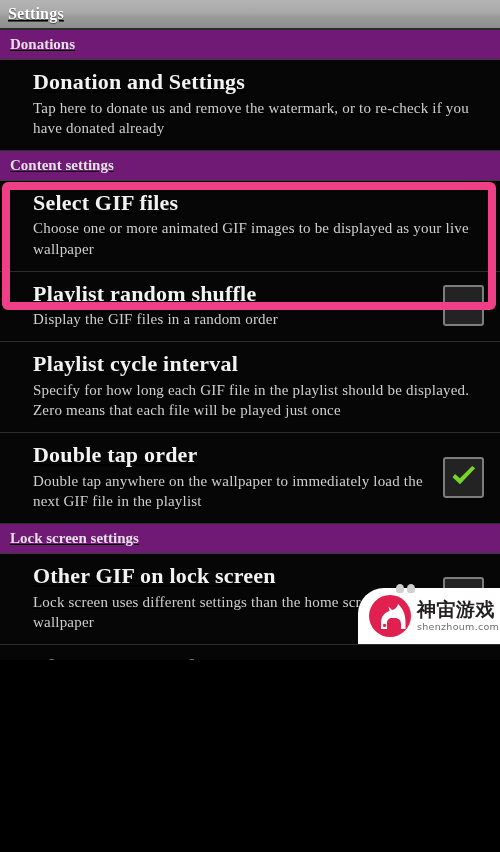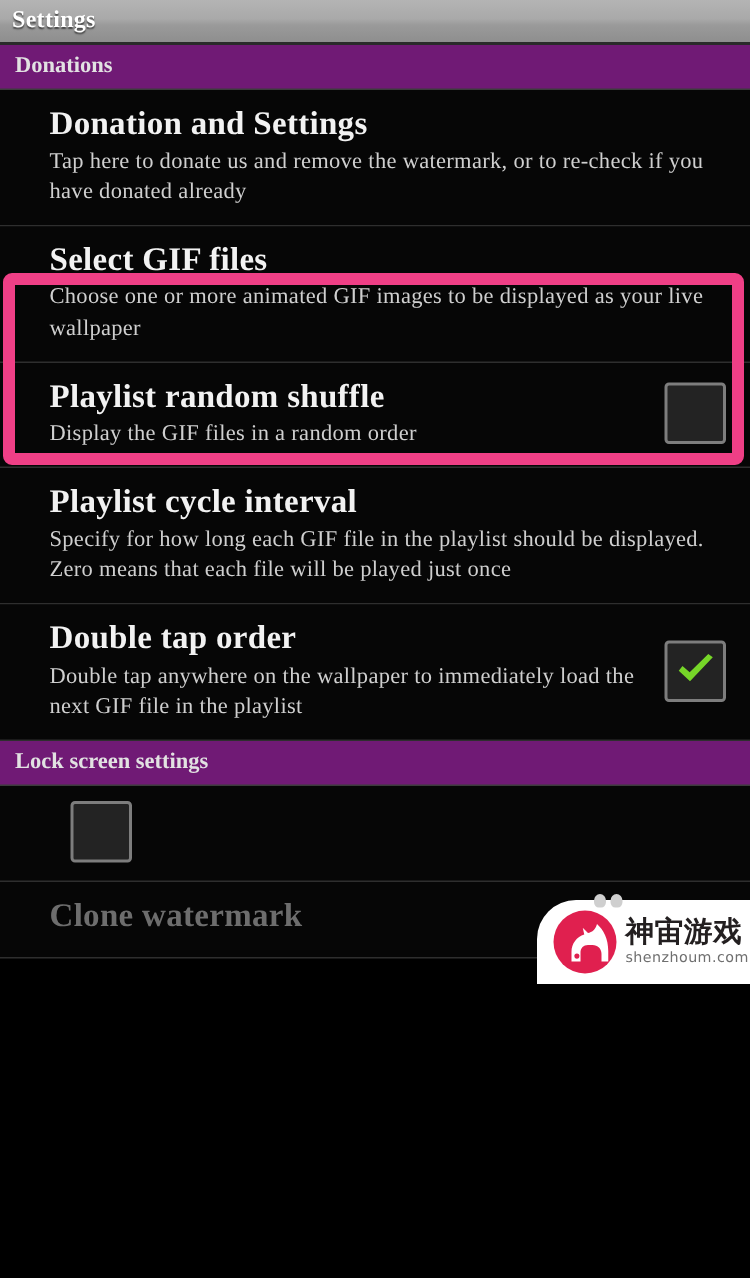--- a/index.html
+++ b/index.html
@@ -14,20 +14,21 @@
     font-family: "Liberation Serif", "DejaVu Serif", serif;
     position: relative;
   }
 
   #app {
     width: 500px;
     height: 660px;
     position: relative;
     background: #000000;
     overflow: hidden;
+    text-decoration: underline;
   }
 
   
   .titlebar {
     height: 30px;
     background: linear-gradient(to bottom, #b4b4b4 0%, #a9a9a9 45%, #9a9a9a 60%, #8e8e8e 100%);
     border-bottom: 2px solid #2a2a2a;
     display: flex;
     align-items: center;
     box-sizing: border-box;
@@ -116,21 +117,21 @@
     border-radius: 6px;
     box-sizing: border-box;
     pointer-events: none;
     z-index: 30;
   }
 
   
   .watermark {
     position: absolute;
     right: 0px;
-    bottom: 4px;
+    bottom: 16px;
     width: 142px;
     height: 56px;
     background: #ffffff;
     border-top-left-radius: 26px;
     display: flex;
     align-items: center;
     padding-left: 10px;
     box-sizing: border-box;
     z-index: 40;
   }
@@ -191,20 +192,23 @@
     <span class="section-header-text">Donations</span>
   </div>
 
   <div class="pref">
     <div class="pref-text">
       <div class="pref-title">Donation and Settings</div>
       <div class="pref-summary">Tap here to donate us and remove the watermark, or to re-check if you have donated already</div>
     </div>
   </div>
 
+  <div class="section-header">
+    <span class="section-header-text">Content settings</span>
+  </div>
 
   <div class="pref">
     <div class="pref-text">
       <div class="pref-title">Select GIF files</div>
       <div class="pref-summary">Choose one or more animated GIF images to be displayed as your live wallpaper</div>
     </div>
   </div>
 
   <div class="pref">
     <div class="pref-text">
@@ -231,20 +235,24 @@
         <path d="M2.5 12.2 L10 19.2 L25.2 3.2 L22.2 1.0 L9.8 13.2 L5.0 9.0 Z" fill="#76d628"></path>
       </svg>
     </div>
   </div>
 
   <div class="section-header">
     <span class="section-header-text">Lock screen settings</span>
   </div>
 
   <div class="pref">
+    <div class="pref-text">
+      <div class="pref-title">Other GIF on lock screen</div>
+      <div class="pref-summary">Lock screen uses different settings than the home screen wallpaper</div>
+    </div>
     <div class="checkbox"></div>
   </div>
 
   <div class="pref">
     <div class="pref-text">
       <div class="pref-title dim">Clone watermark</div>
     </div>
   </div>
 
   <div class="highlight-box"></div>

